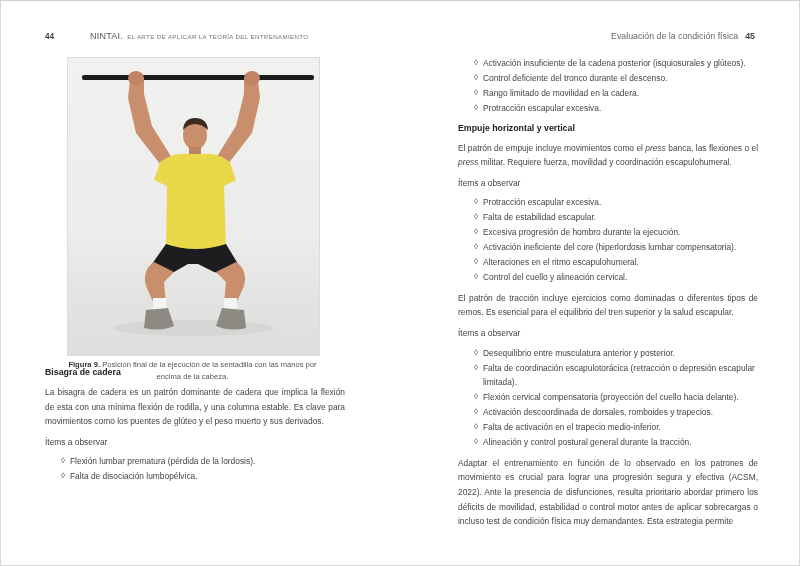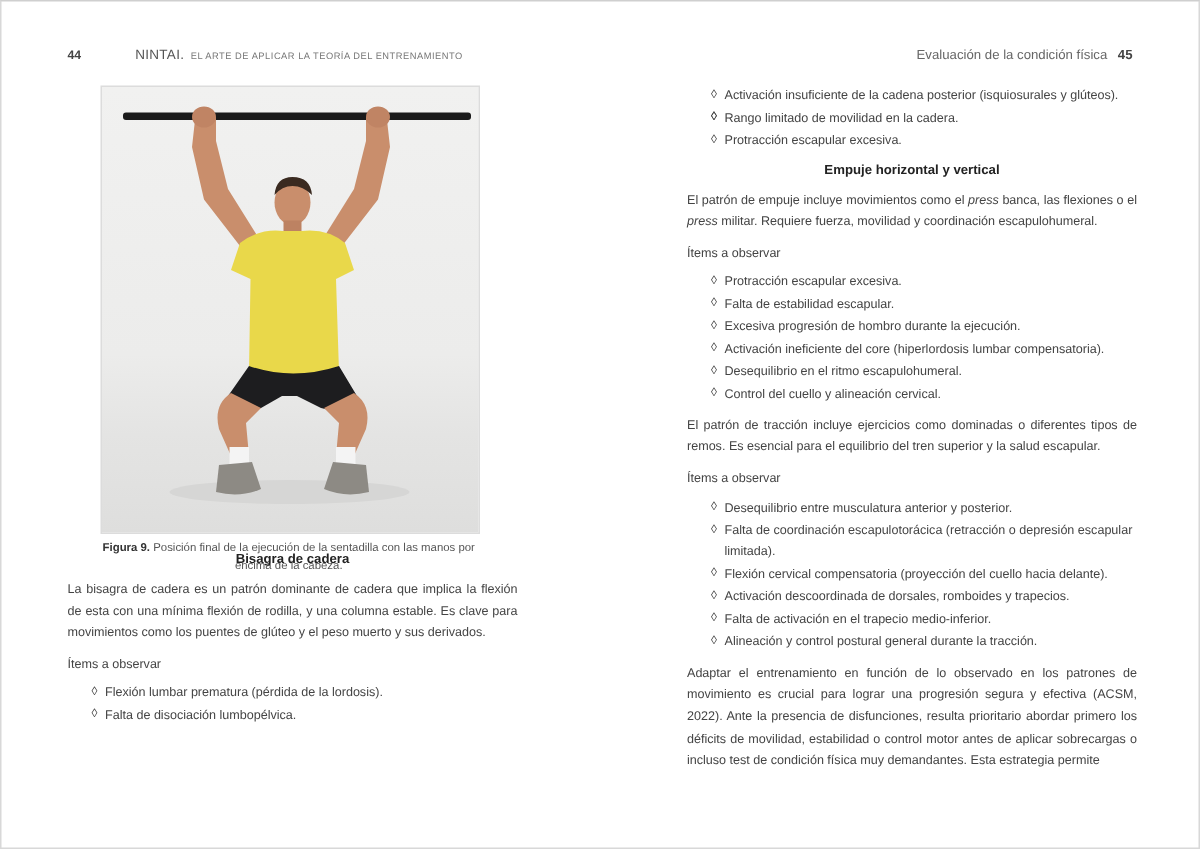--- a/index.html
+++ b/index.html
@@ -33,21 +33,21 @@
   .caption {
     position: absolute; left: 60px; top: 359px; width: 265px; text-align: center;
     font-size: 7.6px; line-height: 12px; color: #555;
   }
   .caption b { color: #333; text-align: center; }
 
   .text-col { position: absolute; font-size: 8.4px; line-height: 14.6px; color: #444; }
   .text-col-left { left: 45px; top: 366px; width: 300px; }
   .text-col-right { left: 458px; top: 56px; width: 300px; }
 
-  h3 { font-size: 8.8px; font-weight: bold; color: #222; margin: 0 0 6px 0; line-height: 13px; text-align: center; }
+  h3 { font-size: 8.8px; font-weight: bold; color: #222; margin: 0 0 6px 0; line-height: 13px; }
   p { margin: 0 0 6px 0; text-align: justify; }
   .items-label { margin: 0 0 5px 0; }
   ul { list-style: none; margin: 0 0 6px 0; padding: 0 0 0 16px; }
   li { position: relative; padding-left: 9px; margin-bottom: 0.4px; }
   li .bullet { position: absolute; left: 0; top: 0; font-size: 8px; color: #444; }
   .text-col-right ul { margin-bottom: 6px; }
   em { font-style: italic; }
 </style>
 </head>
 <body>
@@ -111,34 +111,34 @@
 
 <div class="page page-right">
   <div class="running-head rh-right">
     <span>Evaluación de la condición física</span><span class="num">45</span>
   </div>
 </div>
 
 <div class="text-col text-col-right">
   <ul>
     <li><span class="bullet">◊</span><span>Activación insuficiente de la cadena posterior (isquiosurales y glúteos).</span></li>
-    <li><span class="bullet">◊</span></li>
+    <li><span class="bullet">◊</span><span>Control deficiente del tronco durante el descenso.</span></li>
     <li><span class="bullet">◊</span><span>Rango limitado de movilidad en la cadera.</span></li>
     <li><span class="bullet">◊</span><span>Protracción escapular excesiva.</span></li>
   </ul>
 
   <h3>Empuje horizontal y vertical</h3>
   <p><span>El patrón de empuje incluye movimientos como el </span><em>press</em><span> banca, las flexiones o el </span><em>press</em><span> militar. Requiere fuerza, movilidad y coordinación escapulohumeral.</span></p>
   <p class="items-label">Ítems a observar</p>
   <ul>
     <li><span class="bullet">◊</span><span>Protracción escapular excesiva.</span></li>
     <li><span class="bullet">◊</span><span>Falta de estabilidad escapular.</span></li>
     <li><span class="bullet">◊</span><span>Excesiva progresión de hombro durante la ejecución.</span></li>
     <li><span class="bullet">◊</span><span>Activación ineficiente del core (hiperlordosis lumbar compensatoria).</span></li>
-    <li><span class="bullet">◊</span><span>Desequilibrio en el ritmo escapulohumeral.</span></li>
+    <li><span class="bullet">◊</span><span>Alteraciones en el ritmo escapulohumeral.</span></li>
     <li><span class="bullet">◊</span><span>Control del cuello y alineación cervical.</span></li>
   </ul>
 
   <p>El patrón de tracción incluye ejercicios como dominadas o diferentes tipos de remos. Es esencial para el equilibrio del tren superior y la salud escapular.</p>
   <p class="items-label">Ítems a observar</p>
   <ul>
     <li><span class="bullet">◊</span><span>Desequilibrio entre musculatura anterior y posterior.</span></li>
     <li><span class="bullet">◊</span><span>Falta de coordinación escapulotorácica (retracción o depresión escapular limitada).</span></li>
     <li><span class="bullet">◊</span><span>Flexión cervical compensatoria (proyección del cuello hacia delante).</span></li>
     <li><span class="bullet">◊</span><span>Activación descoordinada de dorsales, romboides y trapecios.</span></li>

